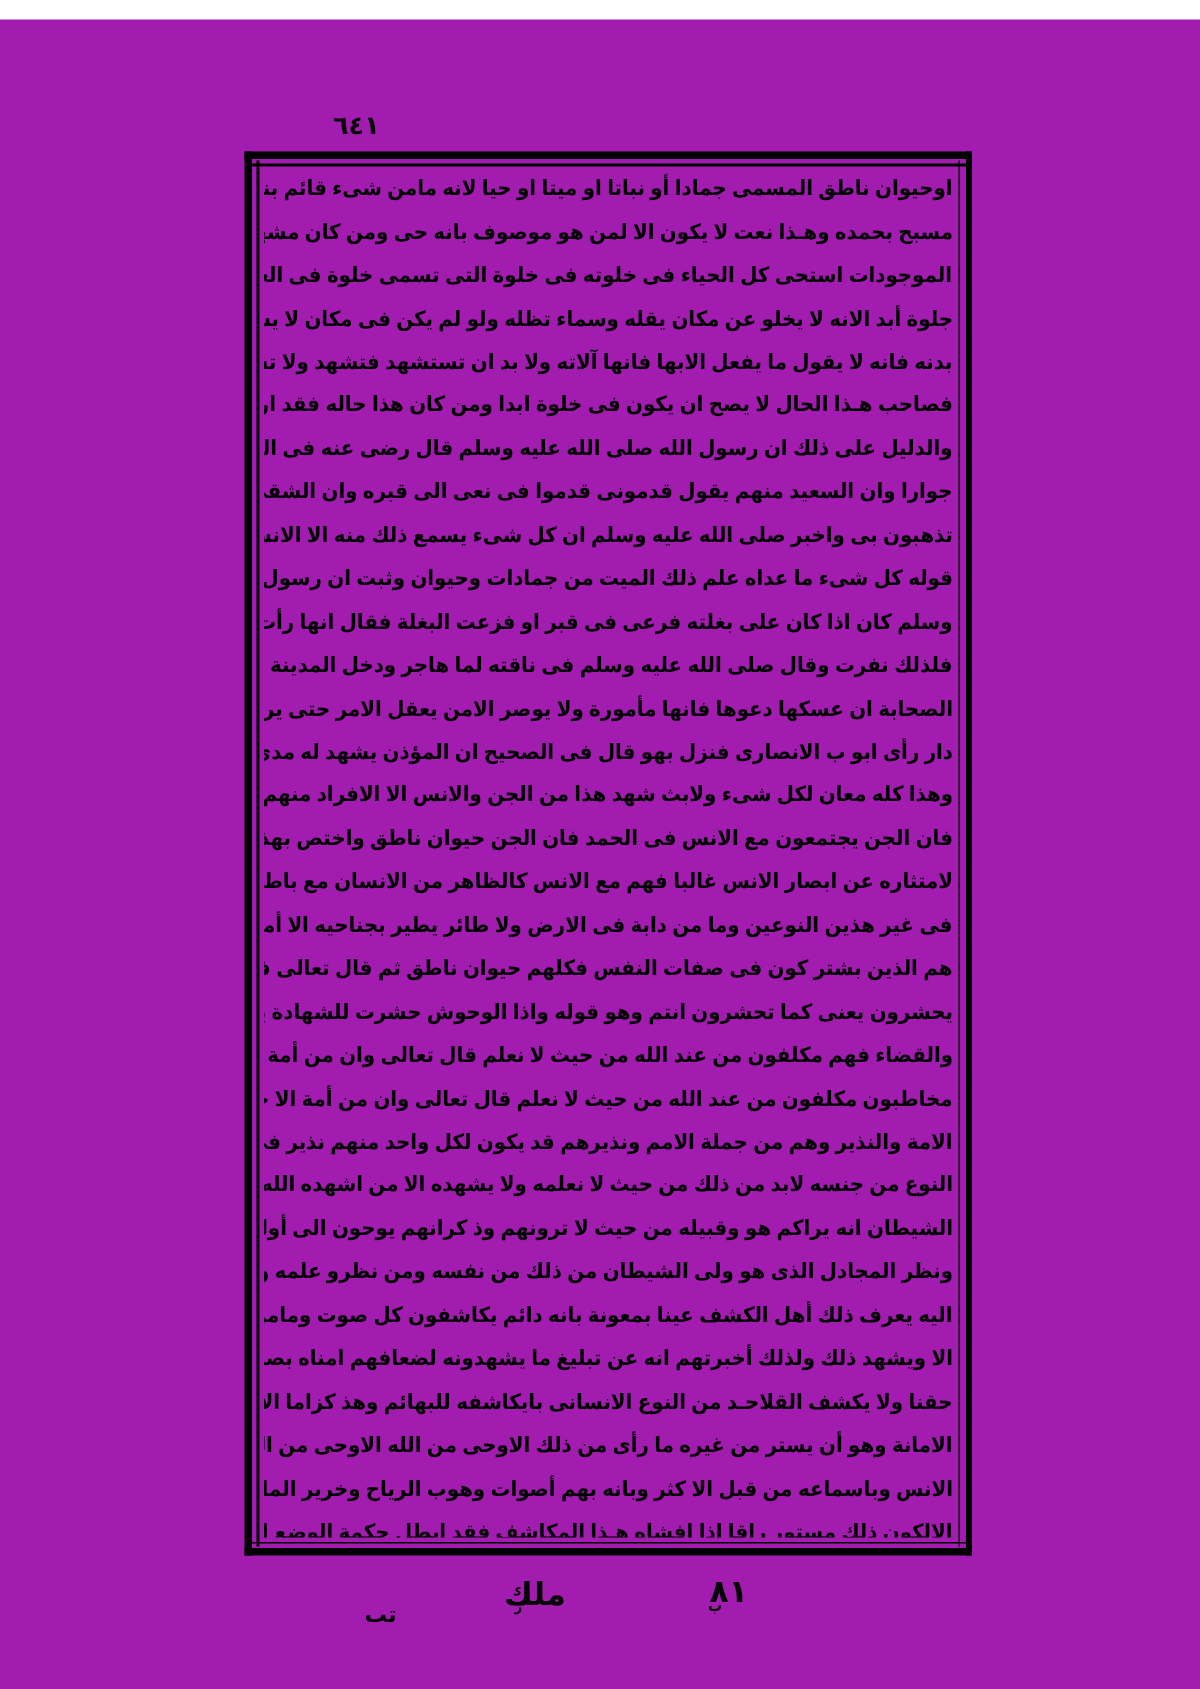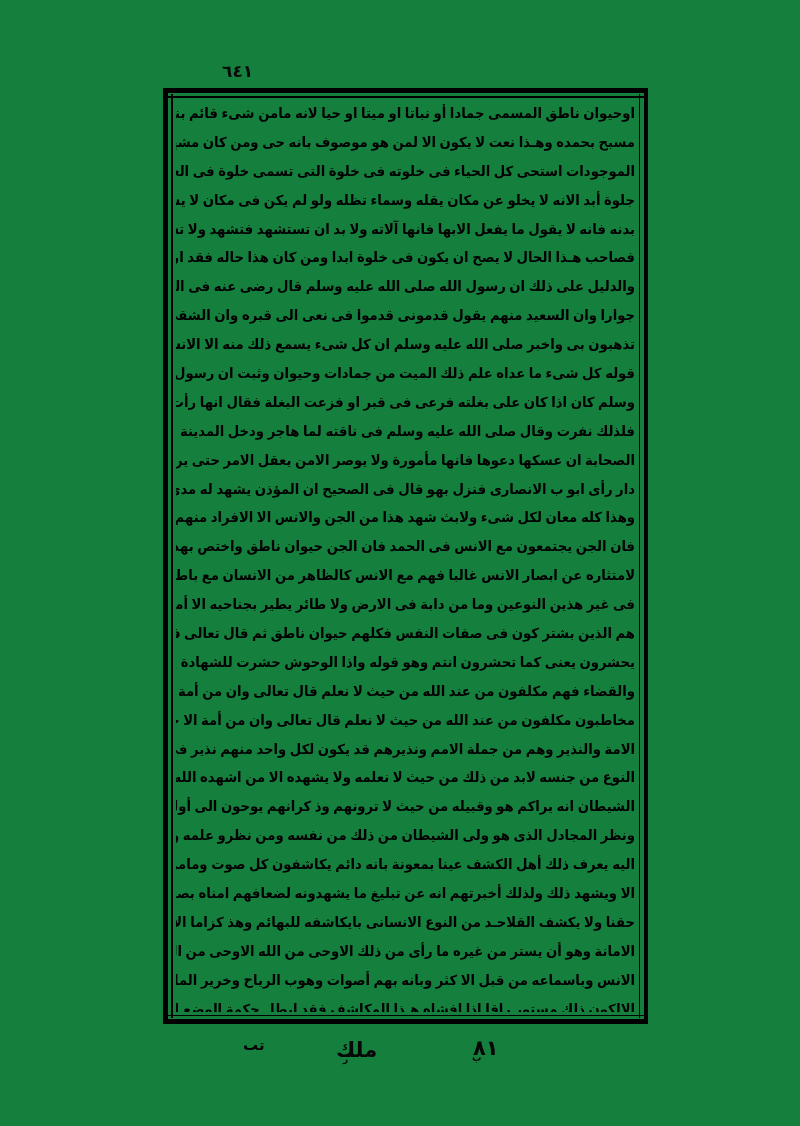--- a/index.html
+++ b/index.html
@@ -14,21 +14,22 @@
     position: relative;
     overflow: hidden;
     font-family: "DejaVu Sans", sans-serif;
     -webkit-font-smoothing: none;
   }
 
   
   #page-sheet {
     position: absolute;
     inset: 0;
-    background: #15803d;
+    background: #a21caf;
+    margin-top: 13px;
   }
 
   
   #folio-number {
     position: absolute;
     top: 61px;
     left: 222px;
     font-family: "DejaVu Sans", sans-serif;
     font-size: 17px;
     font-weight: 700;
@@ -131,21 +132,21 @@
     top: 2px;
     font-size: 21px;
   }
   #mark-catchword-sub {
     left: 180px;
     top: 17px;
     font-size: 9px;
   }
   #mark-dot-glyph {
     left: 80px;
-    top: 0px;
+    top: 18px;
     font-size: 15px;
   }
 </style>
 </head>
 <body>
 
 <div id="page-sheet">
 
   <div id="folio-number">٦٤١</div>
 

